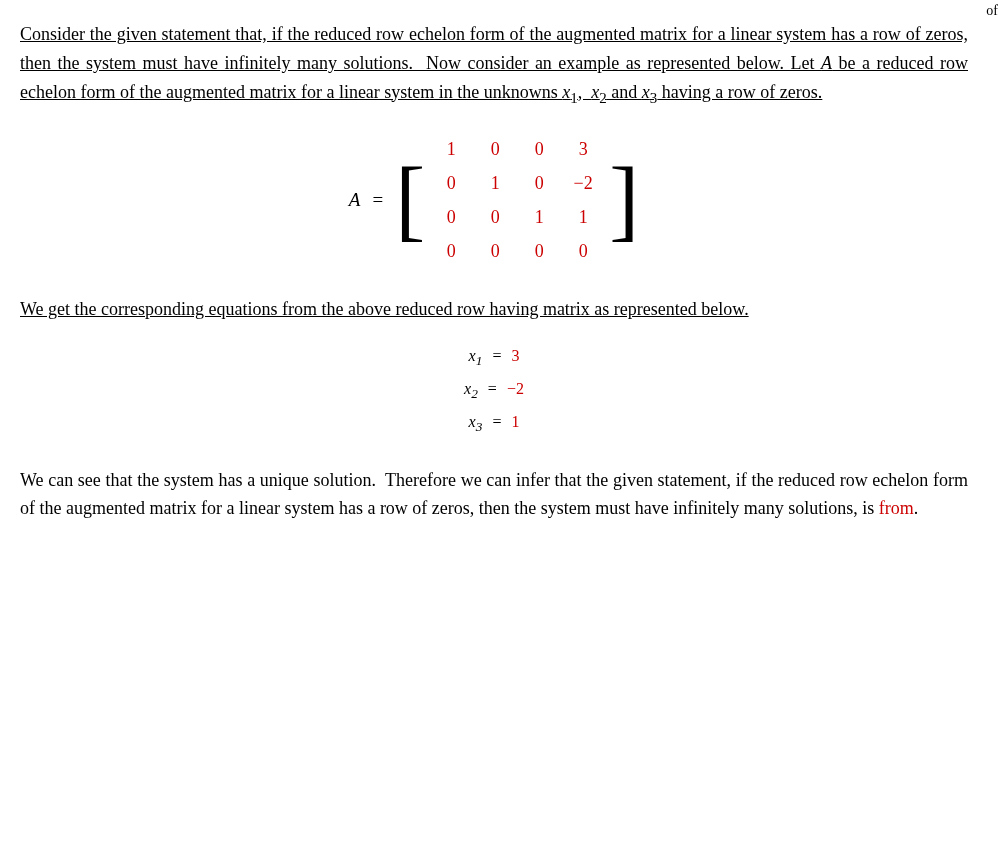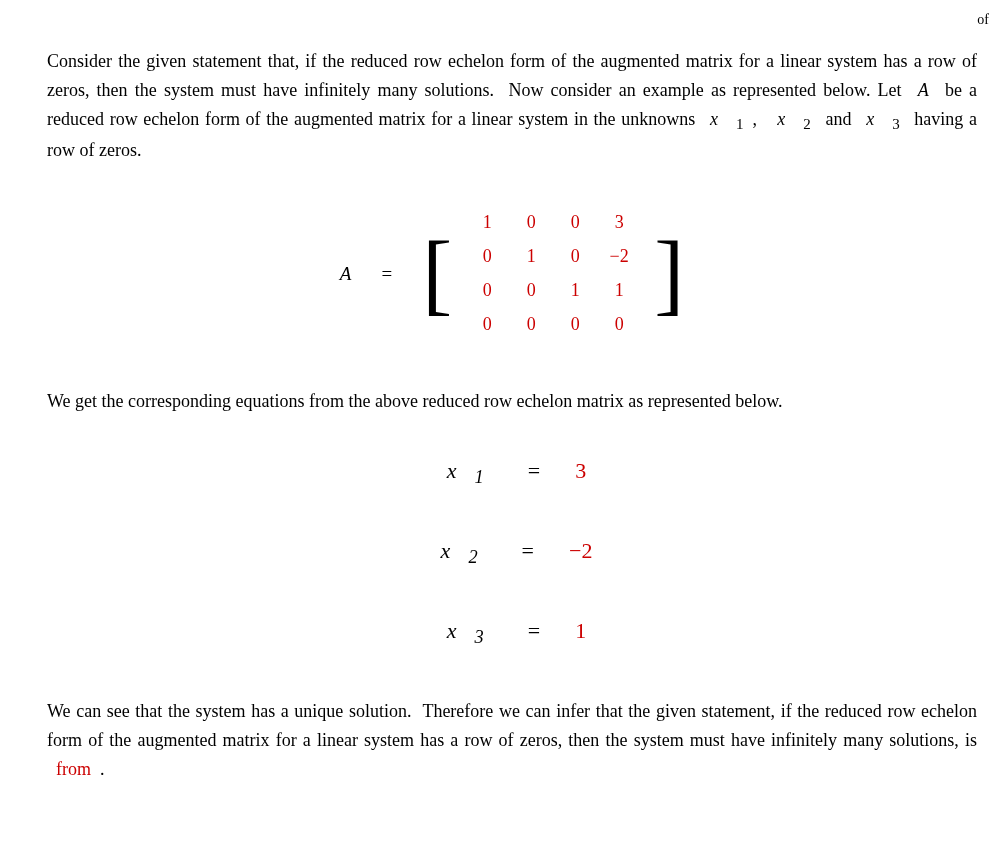--- a/index.html
+++ b/index.html
@@ -1,16 +1,16 @@
 <!DOCTYPE html>
 <html><head>
   <meta charset="utf-8">
   <style>
     * {
-      margin: 9px;
+      margin: 0;
       padding: 0;
       box-sizing: border-box;
     }
 
     body {
       width: 998px;
       min-height: 863px;
       background: #ffffff;
       font-family: 'Times New Roman', Times, serif;
       font-size: 18px;
@@ -21,20 +21,21 @@
 
     .content-area {
       max-width: 960px;
       margin: 0 auto;
     }
 
     .paragraph {
       text-align: justify;
       margin-bottom: 16px;
       line-height: 1.6;
+      text-decoration: underline;
     }
 
     .matrix-section {
       display: flex;
       justify-content: center;
       align-items: center;
       margin: 24px 0 28px 0;
       font-size: 18px;
     }
 
@@ -92,22 +93,22 @@
       display: flex;
       flex-direction: column;
       align-items: center;
       margin: 20px 0 28px 0;
       gap: 6px;
     }
 
     .equation-row {
       display: flex;
       align-items: baseline;
-      font-size: 22px;
-      gap: 20px;
+      font-size: 16px;
+      gap: 4px;
     }
 
     .eq-var {
       font-style: italic;
     }
 
     .eq-equals {
       margin: 0 6px;
     }
 
@@ -173,21 +174,21 @@
         <span class="matrix-cell">0</span>
         <span class="matrix-cell">0</span>
         <span class="matrix-cell">0</span>
         <span class="matrix-cell">0</span>
       </div>
       <div class="bracket-right">]</div>
     </div>
   </div>
 
   <p class="paragraph">
-    We get the corresponding equations from the above reduced row echelon
+    We get the corresponding equations from the above reduced row having
     matrix as represented below.
   </p>
 
   <div class="equations-section">
     <div class="equation-row">
       <span class="eq-var"><em>x</em><sub>1</sub></span>
       <span class="eq-equals">=</span>
       <span class="eq-value">3</span>
     </div>
     <div class="equation-row">

